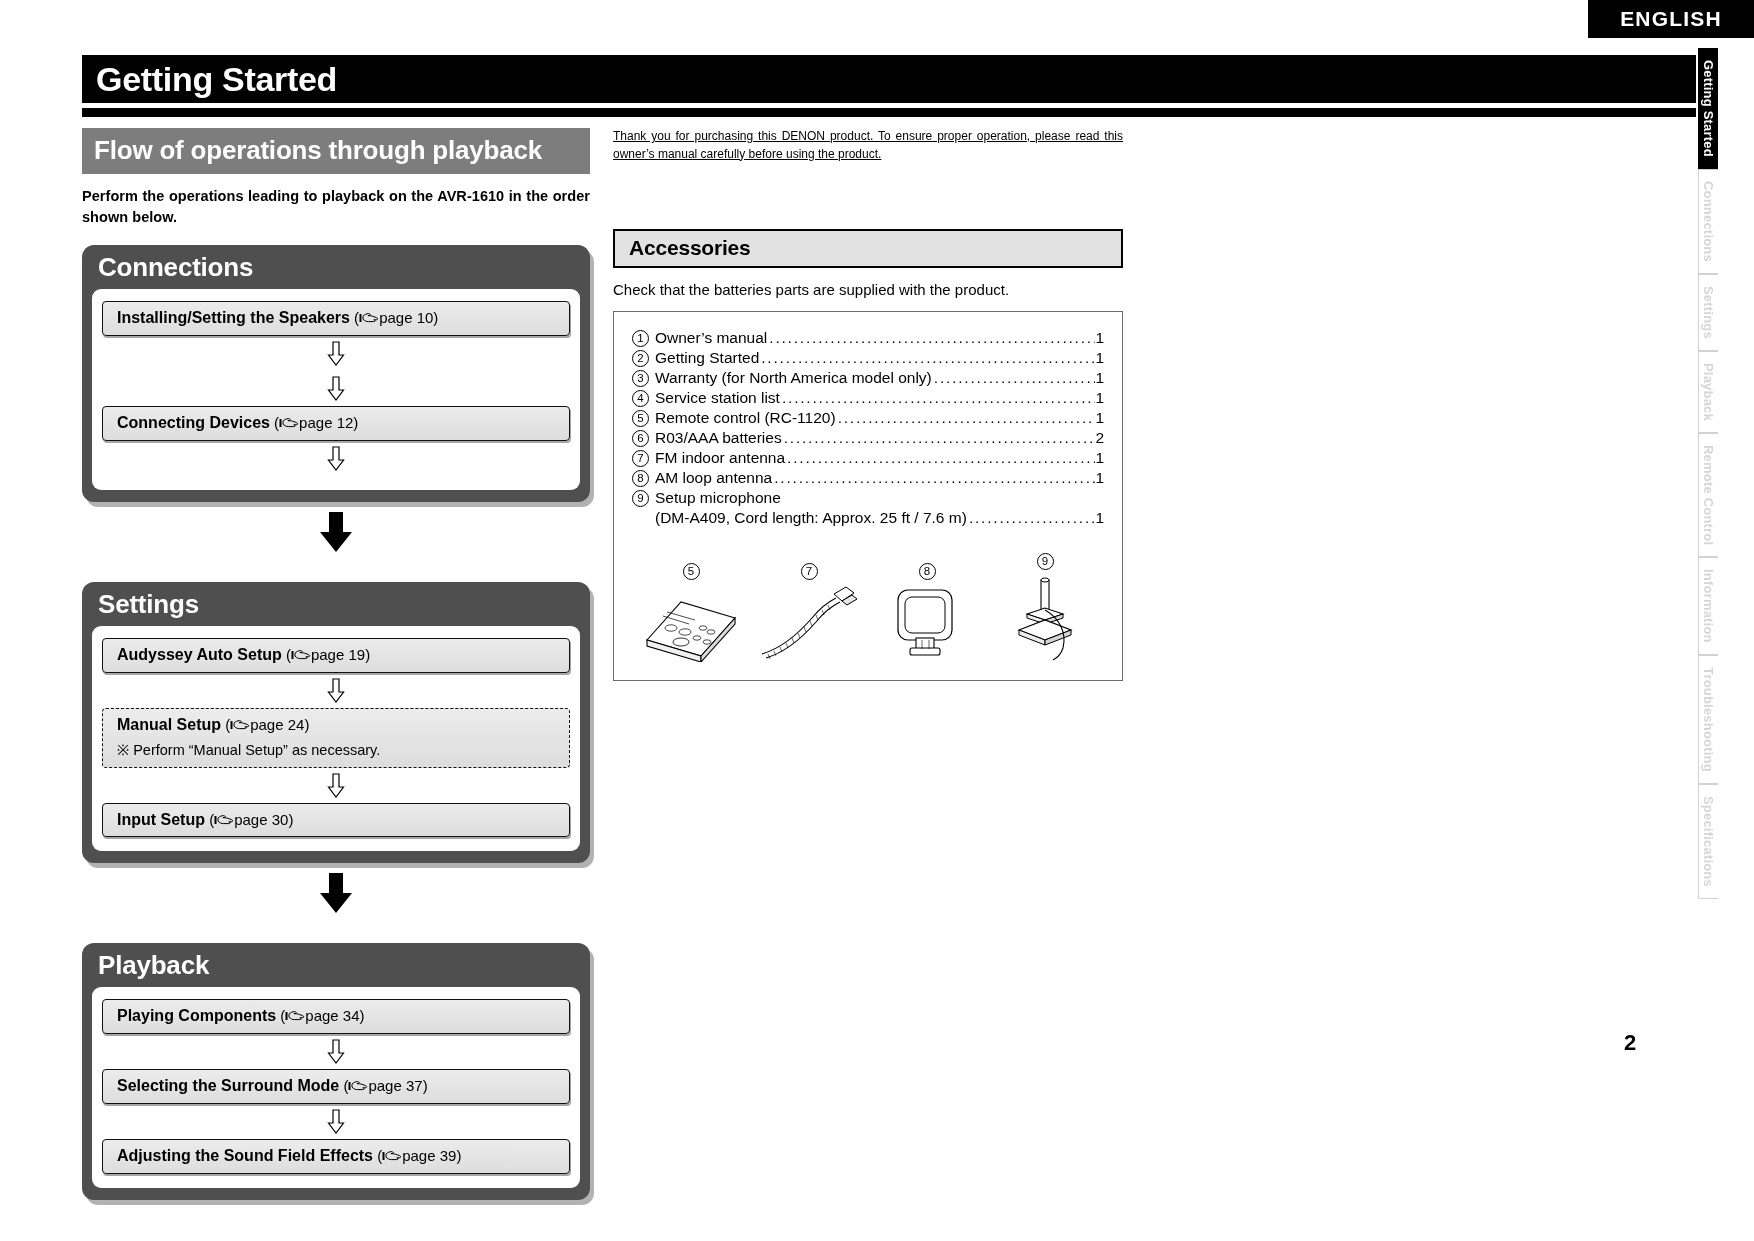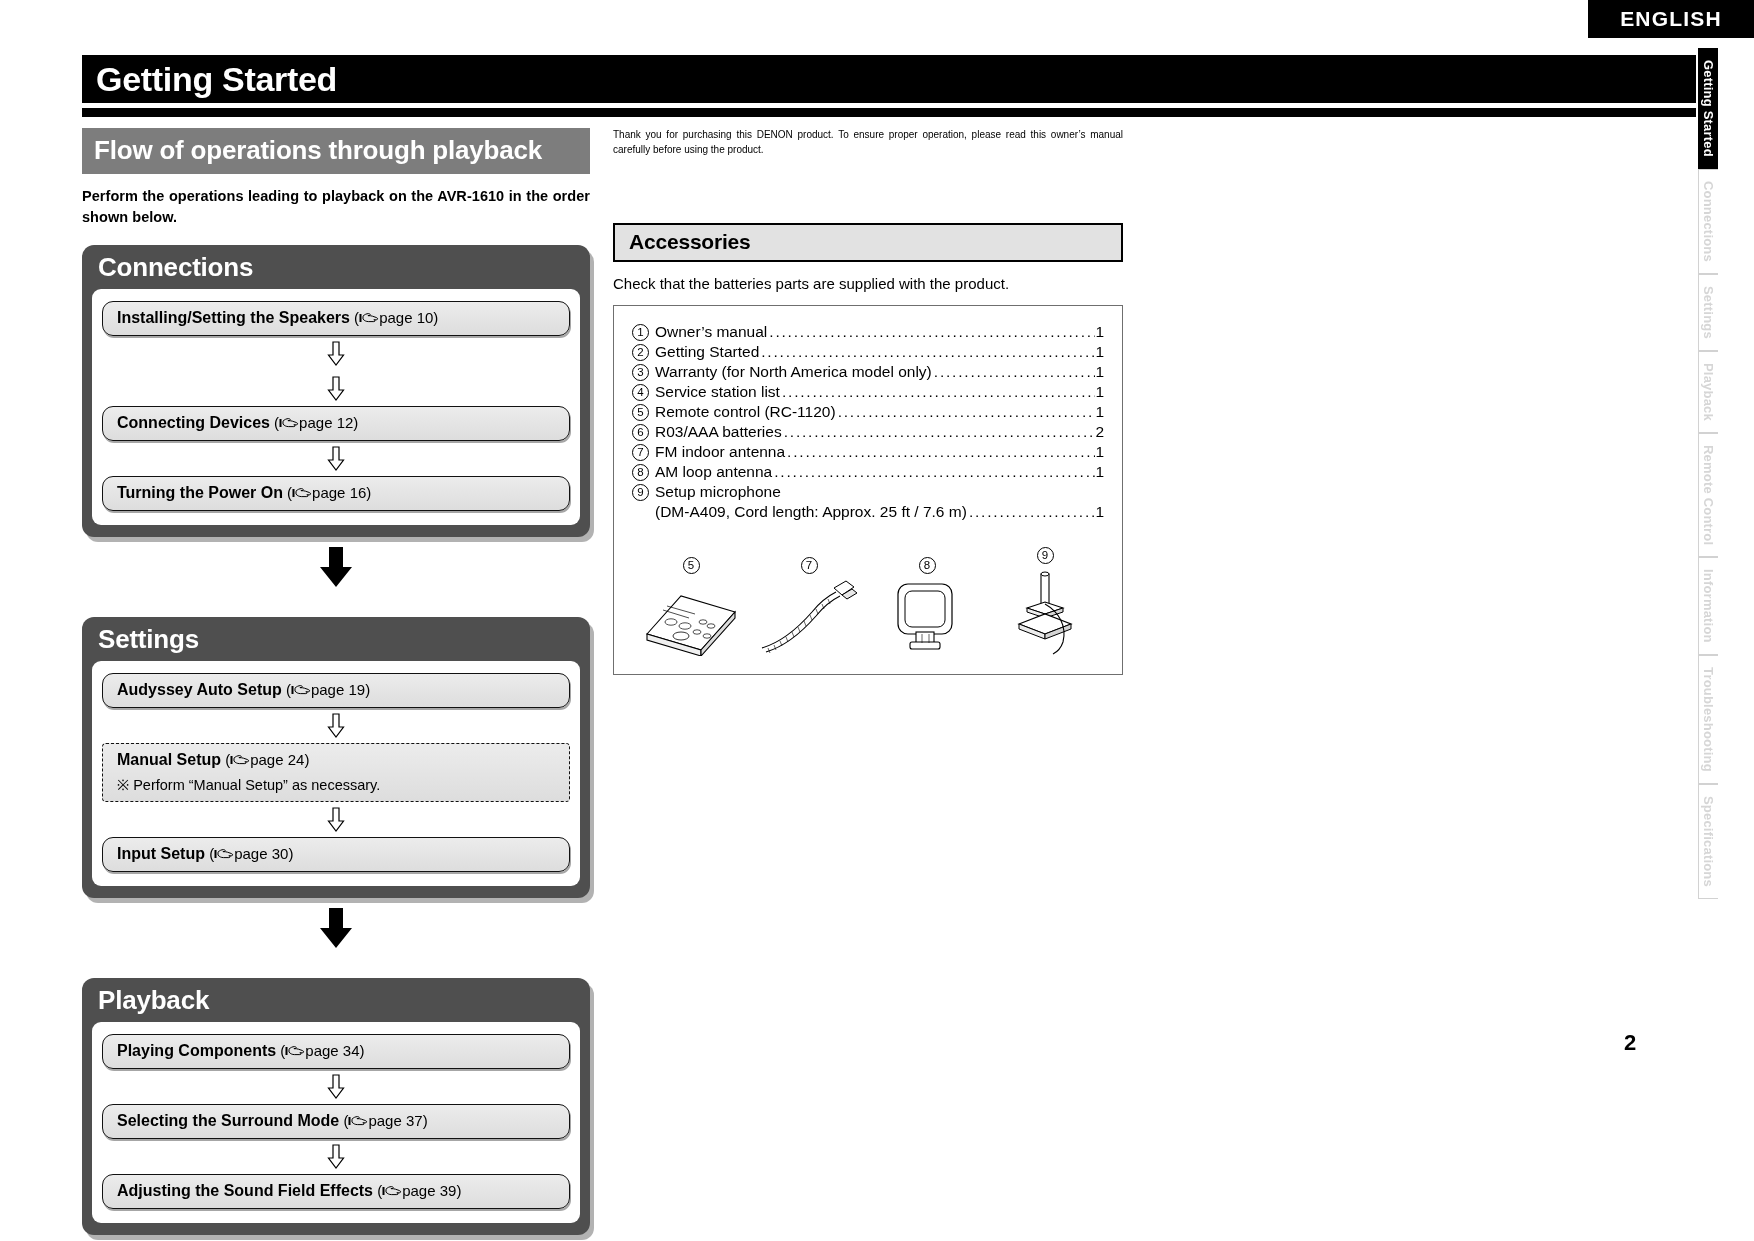--- a/index.html
+++ b/index.html
@@ -89,21 +89,21 @@
   .flow-inner {
     background: #fff;
     border-radius: 9px;
     margin: 0 10px;
     padding: 12px 10px 14px 10px;
   }
 
   .flow-step {
     background: linear-gradient(#ececec, #dddddd);
     border: 1.5px solid #111;
-    border-radius: 11px;
+    border-radius: 4px;
     padding: 5px 12px 6px 14px;
     font-size: 15.5px;
     line-height: 1.35;
     box-shadow: 1px 2px 0 rgba(0,0,0,0.35);
   }
   .flow-step.dashed {
     border: 1.8px dashed #111;
     border-radius: 4px;
     box-shadow: none;
   }
@@ -118,23 +118,24 @@
     padding: 5px 0 4px 0;
     color: #000;
   }
   .down-arrow-open svg { display: inline-block; vertical-align: middle; }
 
   .big-arrow { text-align: center; padding: 8px 0 6px 0; }
 
   
   .right-col { position: absolute; left: 613px; top: 128px; width: 510px; }
   .intro-text {
-    font-size: 10px;
+    font-size: 12px;
     line-height: 1.47;
     text-align: justify;
+    text-decoration: underline;
   }
   .intro-text p { margin: 0; }
   .intro-text p.nojust { text-align: left; }
 
   .acc-header {
     margin-top: 66px;
     background: #e2e2e2;
     border: 2.5px solid #000;
     font-size: 21px;
     font-weight: bold;
@@ -263,24 +264,20 @@
               <div class="down-arrow-open"><svg width="20" height="26" viewBox="0 0 20 26">
                   <path d="M7 1 h6 v13 h4.5 L10 24 L2.5 14 H7 Z" fill="#fff" stroke="#000" stroke-width="1.2"></path>
                 </svg></div>
               <div class="flow-step"><span class="step-title">Connecting Devices</span><span class="step-ref"> (<svg width="20" height="12" viewBox="0 0 20 12" style="vertical-align:-1px">
                     <rect x="0.5" y="2" width="2" height="8" fill="#000"></rect>
                     <path d="M4 4.2c1.5-1.6 3.4-2.6 5.6-2.6 1 0 1.6.5 1.6 1.1 0 .5-.4.9-1 .9h-1.3c1.9 0 3.4.2 4.6.6l3.8 1.3c.9.3 1.3.8 1.3 1.3 0 .6-.5 1-1.2 1h-2.6c.8 0 1.3.4 1.3.9s-.5.9-1.3.9H9.4c-2.2 0-4-.9-5.4-2.5z" fill="none" stroke="#000" stroke-width="1"></path>
                   </svg>page 12)</span></div>
               <div class="down-arrow-open"><svg width="20" height="26" viewBox="0 0 20 26">
                   <path d="M7 1 h6 v13 h4.5 L10 24 L2.5 14 H7 Z" fill="#fff" stroke="#000" stroke-width="1.2"></path>
                 </svg></div>
-              <div class="flow-step"><span class="step-title">Turning the Power On</span><span class="step-ref"> (<svg width="20" height="12" viewBox="0 0 20 12" style="vertical-align:-1px">
-                    <rect x="0.5" y="2" width="2" height="8" fill="#000"></rect>
-                    <path d="M4 4.2c1.5-1.6 3.4-2.6 5.6-2.6 1 0 1.6.5 1.6 1.1 0 .5-.4.9-1 .9h-1.3c1.9 0 3.4.2 4.6.6l3.8 1.3c.9.3 1.3.8 1.3 1.3 0 .6-.5 1-1.2 1h-2.6c.8 0 1.3.4 1.3.9s-.5.9-1.3.9H9.4c-2.2 0-4-.9-5.4-2.5z" fill="none" stroke="#000" stroke-width="1"></path>
-                  </svg>page 16)</span></div>
             </div>
           </div>
           <div class="big-arrow"><svg width="44" height="44" viewBox="0 0 44 44">
               <path d="M15 2 h14 v20 h9 L22 42 L6 22 h9 Z" fill="#000"></path>
             </svg></div>
           <div class="flow-group">
             <div class="flow-group-title">Settings</div>
             <div class="flow-inner">
               <div class="flow-step"><span class="step-title">Audyssey Auto Setup</span><span class="step-ref"> (<svg width="20" height="12" viewBox="0 0 20 12" style="vertical-align:-1px">
                     <rect x="0.5" y="2" width="2" height="8" fill="#000"></rect>

